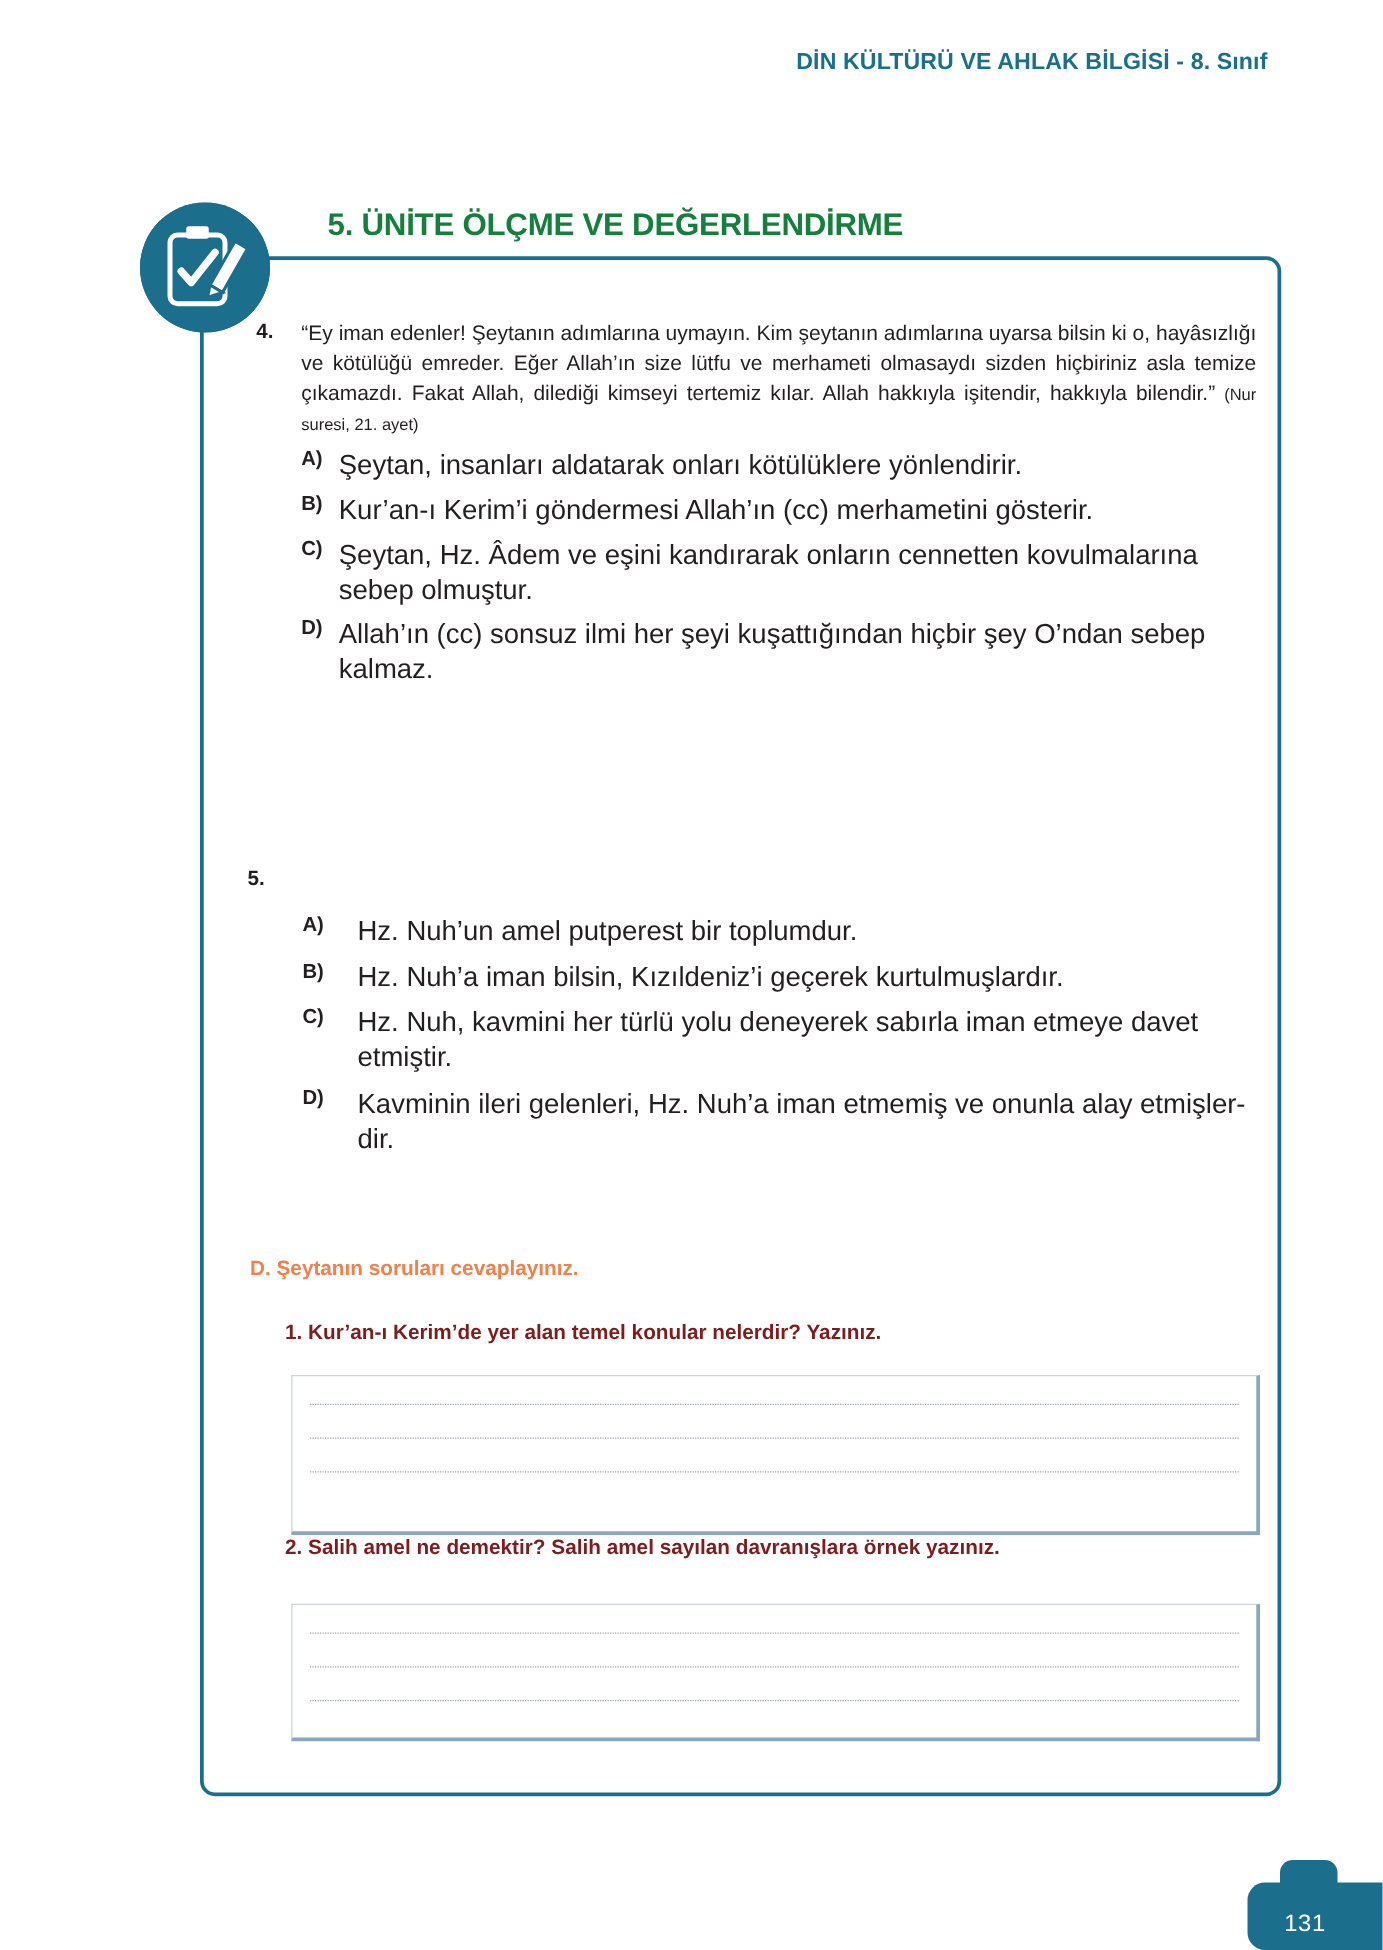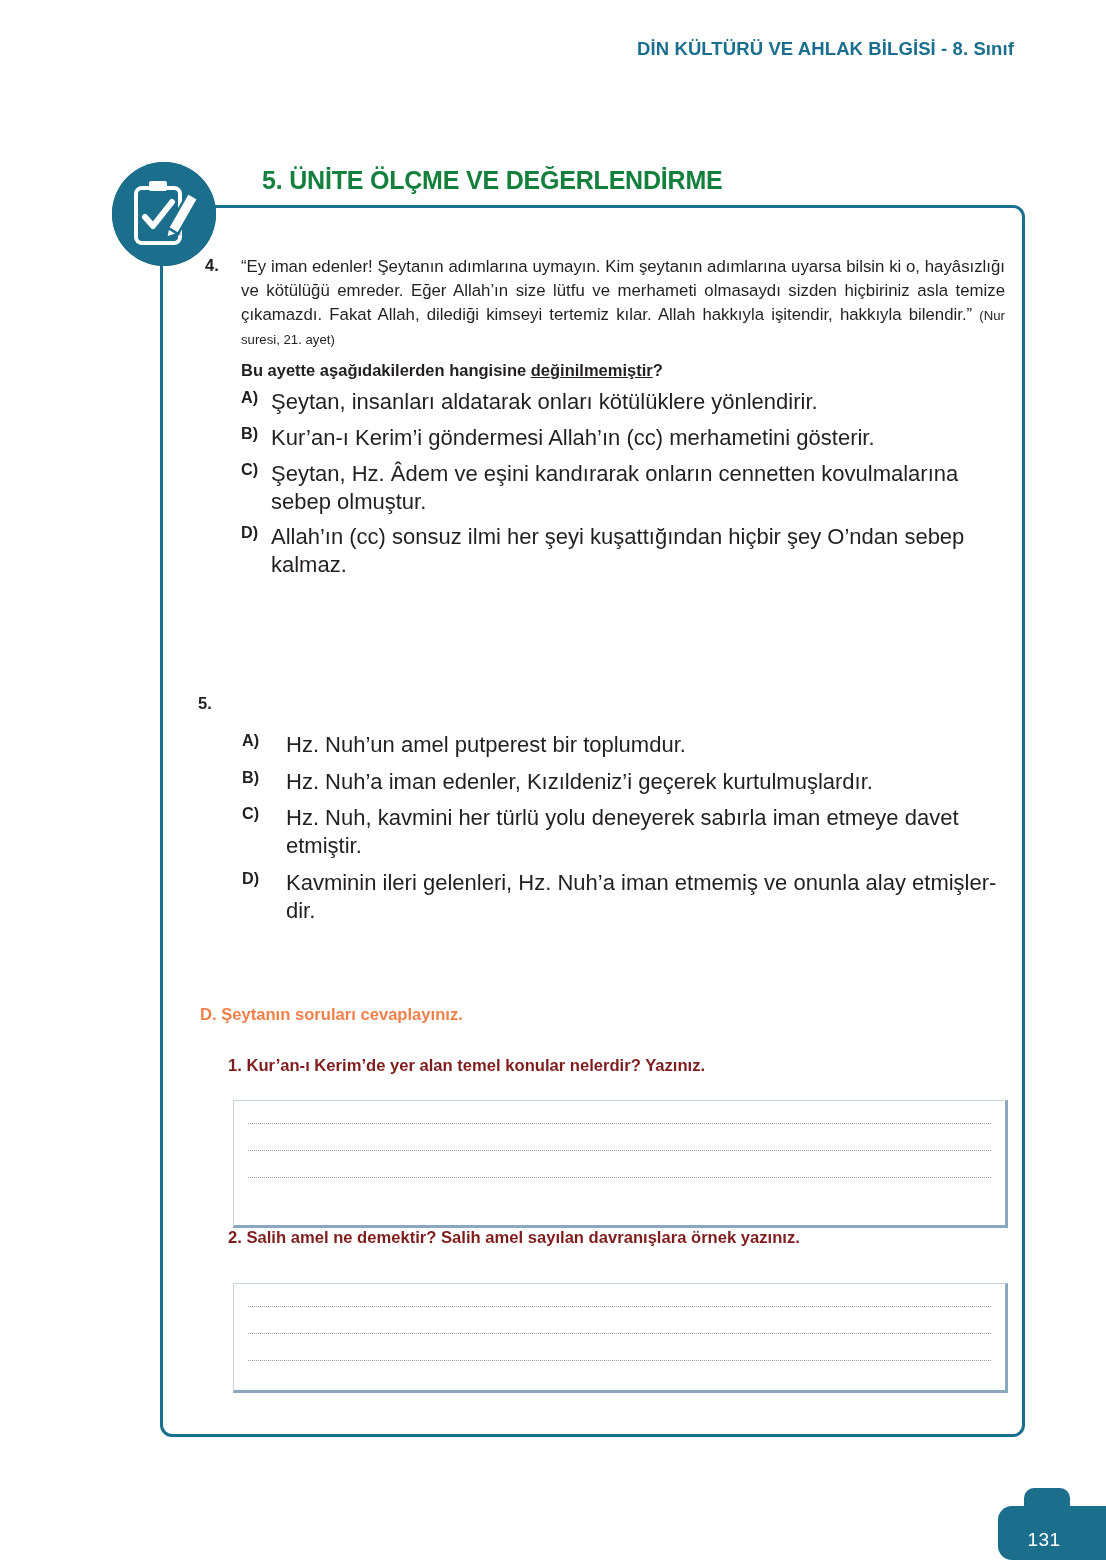--- a/index.html
+++ b/index.html
@@ -239,23 +239,20 @@
 
 <div class="content-frame"></div>
 
 <div class="q-block" style="left:205px; top:255px; width:800px;">
   <div class="q-head">
     <div class="q-num">4.</div>
     <div class="q-body">
       <div class="verse">
         <span>“Ey iman edenler! Şeytanın adımlarına uymayın. Kim şeytanın adımlarına uyarsa bilsin ki o, hayâsızlığı ve kötülüğü emreder. Eğer Allah’ın size lütfu ve merhameti olmasaydı sizden hiçbiriniz asla temize çıkamazdı. Fakat Allah, dilediği kimseyi tertemiz kılar. Allah hakkıyla işitendir, hakkıyla bilendir.”</span>
         <span class="ref">(Nur suresi, 21. ayet)</span>
-      </div>
-      <div class="q-prompt">
-        <span>Bu ayette aşağıdakilerden hangisine </span><span class="underlined">değinilmemiştir</span><span>?</span>
       </div>
       <div class="options">
         <div class="option">
           <span class="opt-letter">A)</span>
           <span class="opt-text">Şeytan, insanları aldatarak onları kötülüklere yönlendirir.</span>
         </div>
         <div class="option">
           <span class="opt-letter">B)</span>
           <span class="opt-text">Kur’an-ı Kerim’i göndermesi Allah’ın (cc) merhametini gösterir.</span>
         </div>
@@ -276,21 +273,21 @@
   <div class="q-head">
     <div class="q-num" style="width:52px; flex:0 0 52px;">5.</div>
   </div>
   <div class="q5-options">
     <div class="option">
       <span class="opt-letter">A)</span>
       <span class="opt-text">Hz. Nuh’un amel putperest bir toplumdur.</span>
     </div>
     <div class="option">
       <span class="opt-letter">B)</span>
-      <span class="opt-text">Hz. Nuh’a iman edenler, Kızıldeniz’i geçerek kurtulmuşlardır.</span>
+      <span class="opt-text">Hz. Nuh’a iman bilsin, Kızıldeniz’i geçerek kurtulmuşlardır.</span>
     </div>
     <div class="option">
       <span class="opt-letter">C)</span>
       <span class="opt-text">Hz. Nuh, kavmini her türlü yolu deneyerek sabırla iman etmeye davet etmiştir.</span>
     </div>
     <div class="option">
       <span class="opt-letter">D)</span>
       <span class="opt-text">Kavminin ileri gelenleri, Hz. Nuh’a iman etmemiş ve onunla alay etmişler- dir.</span>
     </div>
   </div>

